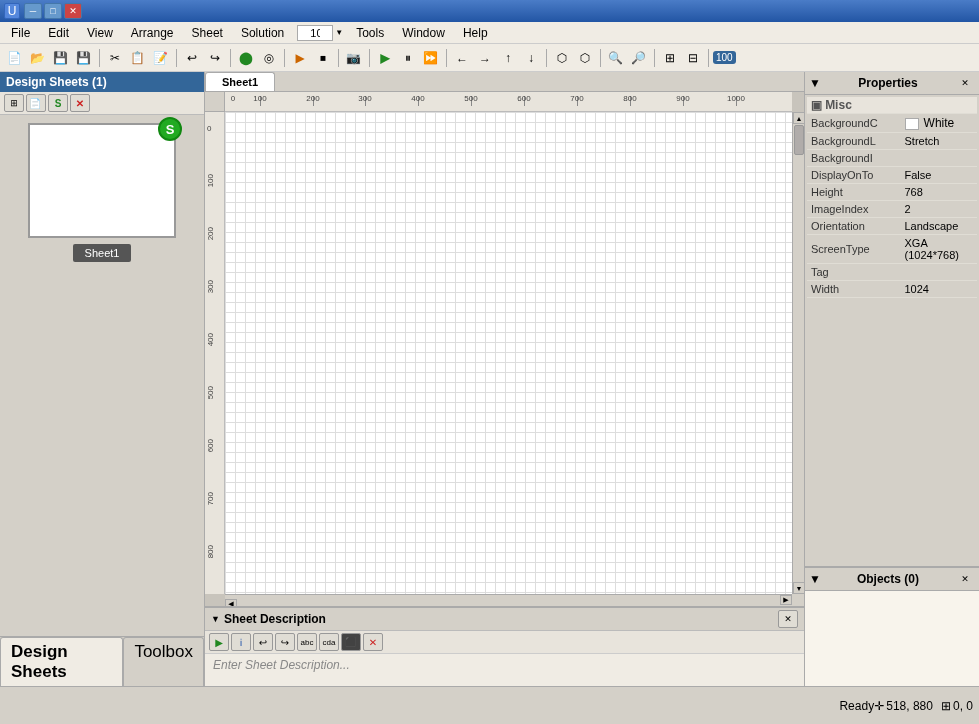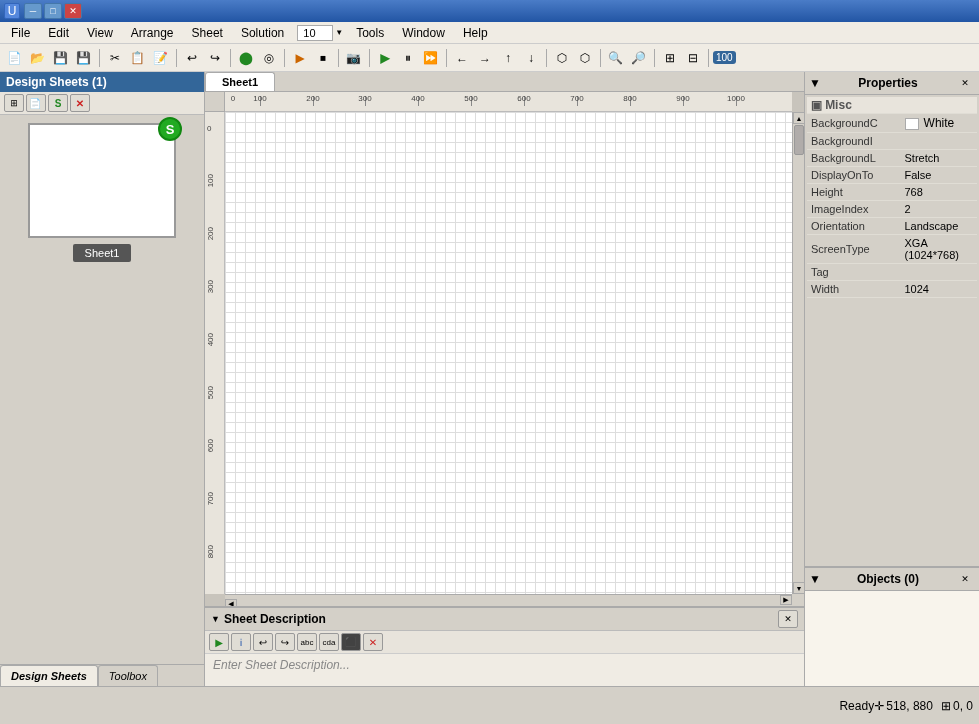--- a/index.html
+++ b/index.html
@@ -27,21 +27,21 @@
       background: #f0ece4;
       height: 22px;
       display: flex;
       align-items: center;
       padding: 0 2px;
       border-bottom: 1px solid #ccc;
       flex-shrink: 0;
     }
     .menu-item { padding: 2px 8px; cursor: pointer; border: 1px solid transparent; border-radius: 2px; font-size: 12px; }
     .menu-dropdown { padding: 2px 4px; display: flex; align-items: center; gap: 2px; }
-    .dropdown-value { border: 1px solid #aaa; background: white; padding: 1px 5px; width: 36px; font-size: 11px; }
+    .dropdown-value { border: 1px solid #aaa; background: white; padding: 1px 12px; width: 36px; font-size: 11px; }
     .dropdown-arrow { font-size: 8px; cursor: pointer; }
 
     
     .toolbar {
       background: #f0ece4;
       height: 28px;
       display: flex;
       align-items: center;
       padding: 2px 4px;
       border-bottom: 1px solid #ccc;
@@ -136,23 +136,22 @@
       display: flex;
       border-top: 1px solid #aaa;
       flex-shrink: 0;
     }
     .panel-tab {
       padding: 4px 10px;
       background: #d4d0c8;
       border: 1px solid #aaa;
       border-bottom: none;
       cursor: pointer;
-      font-size: 11px;
+      font-size: 17px;
       border-radius: 3px 3px 0 0;
-      font-style: italic;
     }
     .panel-tab.active { background: #f0ece4; font-weight: bold; }
 
     
     .center-area {
       flex: 1;
       display: flex;
       flex-direction: column;
       overflow: hidden;
       background: #c8c4bc;
@@ -475,26 +474,26 @@
               </td>
             </tr>
             <tr>
               <td>BackgroundC</td>
               <td>
                 <span class="color-swatch"></span>
                 <span>White</span>
               </td>
             </tr>
             <tr>
+              <td>BackgroundL</td>
+              <td>Stretch</td>
+            </tr>
+            <tr>
               <td>BackgroundI</td>
               <td></td>
-            </tr>
-            <tr>
-              <td>BackgroundL</td>
-              <td>Stretch</td>
             </tr>
             <tr>
               <td>DisplayOnTo</td>
               <td>False</td>
             </tr>
             <tr>
               <td>Height</td>
               <td>768</td>
             </tr>
             <tr>

